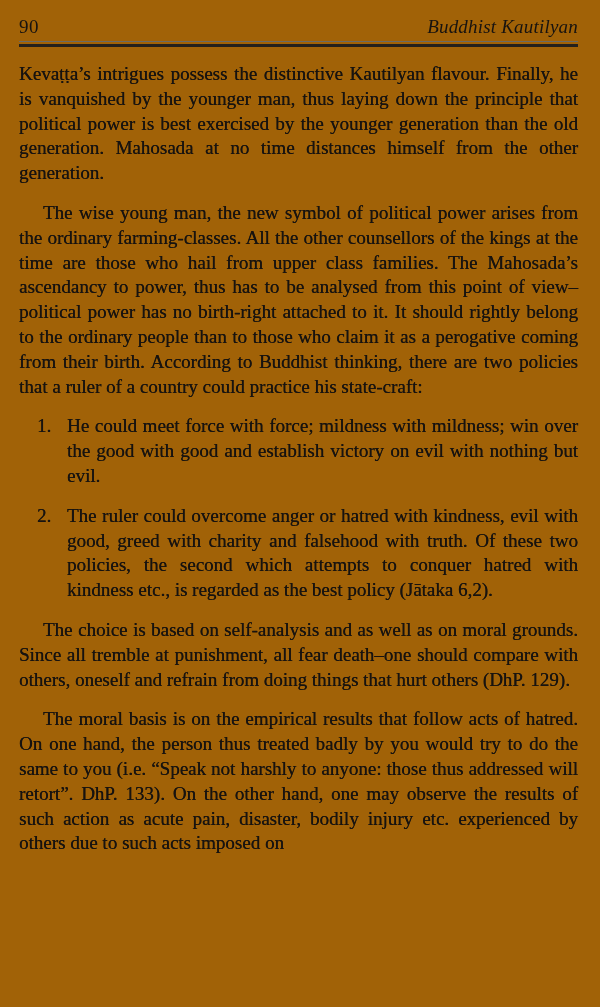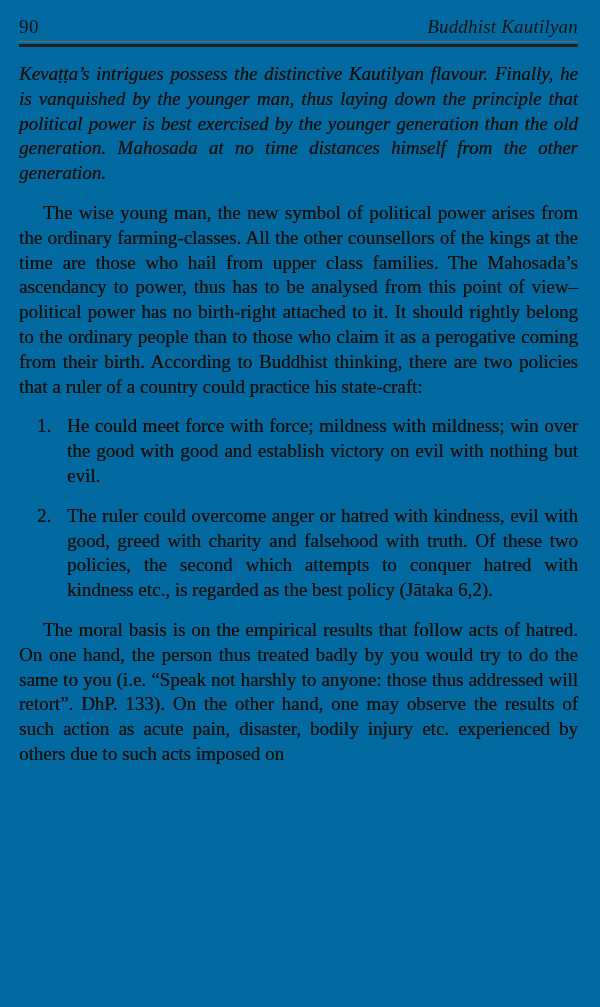--- a/index.html
+++ b/index.html
@@ -5,21 +5,21 @@
   html, body {
     margin: 0;
     padding: 0;
     background: #e9e7e2;
   }
   .page {
     position: relative;
     width: 600px;
     height: 1007px;
     margin: 0 auto;
-    background: #0369a1;
+    background: #a16207;
     color: #171310;
     font-family: "Liberation Serif", "DejaVu Serif", serif;
     overflow: hidden;
     box-sizing: border-box;
     padding: 16px 22px 0 19px;
   }
   
   .running-head {
     display: flex;
     justify-content: space-between;
@@ -55,21 +55,20 @@
     
     text-shadow: 0.25px 0 0 currentColor;
   }
   .body-text p {
     margin: 15px 0 0 0;
     text-indent: 24px;
   }
   .body-text p.no-indent {
     text-indent: 0;
     margin-top: 12px;
-    font-style: italic;
   }
   .list-item {
     display: flex;
     margin: 15px 0 0 18px;
   }
   .list-marker {
     flex: 0 0 30px;
     text-align: left;
   }
   .list-text {
@@ -99,18 +98,19 @@
     <div class="list-item">
       <span class="list-marker">1.</span>
       <span class="list-text">He could meet force with force; mildness with mildness; win over the good with good and establish victory on evil with nothing but evil.</span>
     </div>
 
     <div class="list-item">
       <span class="list-marker">2.</span>
       <span class="list-text">The ruler could overcome anger or hatred with kindness, evil with good, greed with charity and falsehood with truth. Of these two policies, the second which attempts to conquer hatred with kindness etc., is regarded as the best policy (Jātaka 6,2).</span>
     </div>
 
+    <p>The choice is based on self-analysis and as well as on moral grounds. Since all tremble at punishment, all fear death–one should compare with others, oneself and refrain from doing things that hurt others (DhP. 129).</p>
 
     <p>The moral basis is on the empirical results that follow acts of hatred. On one hand, the person thus treated badly by you would try to do the same to you (i.e. “Speak not harshly to anyone: those thus addressed will retort”. DhP. 133). On the other hand, one may observe the results of such action as acute pain, disaster, bodily injury etc. experienced by others due to such acts imposed on</p>
 
   </div>
 
 </div>
 
 </body></html>

